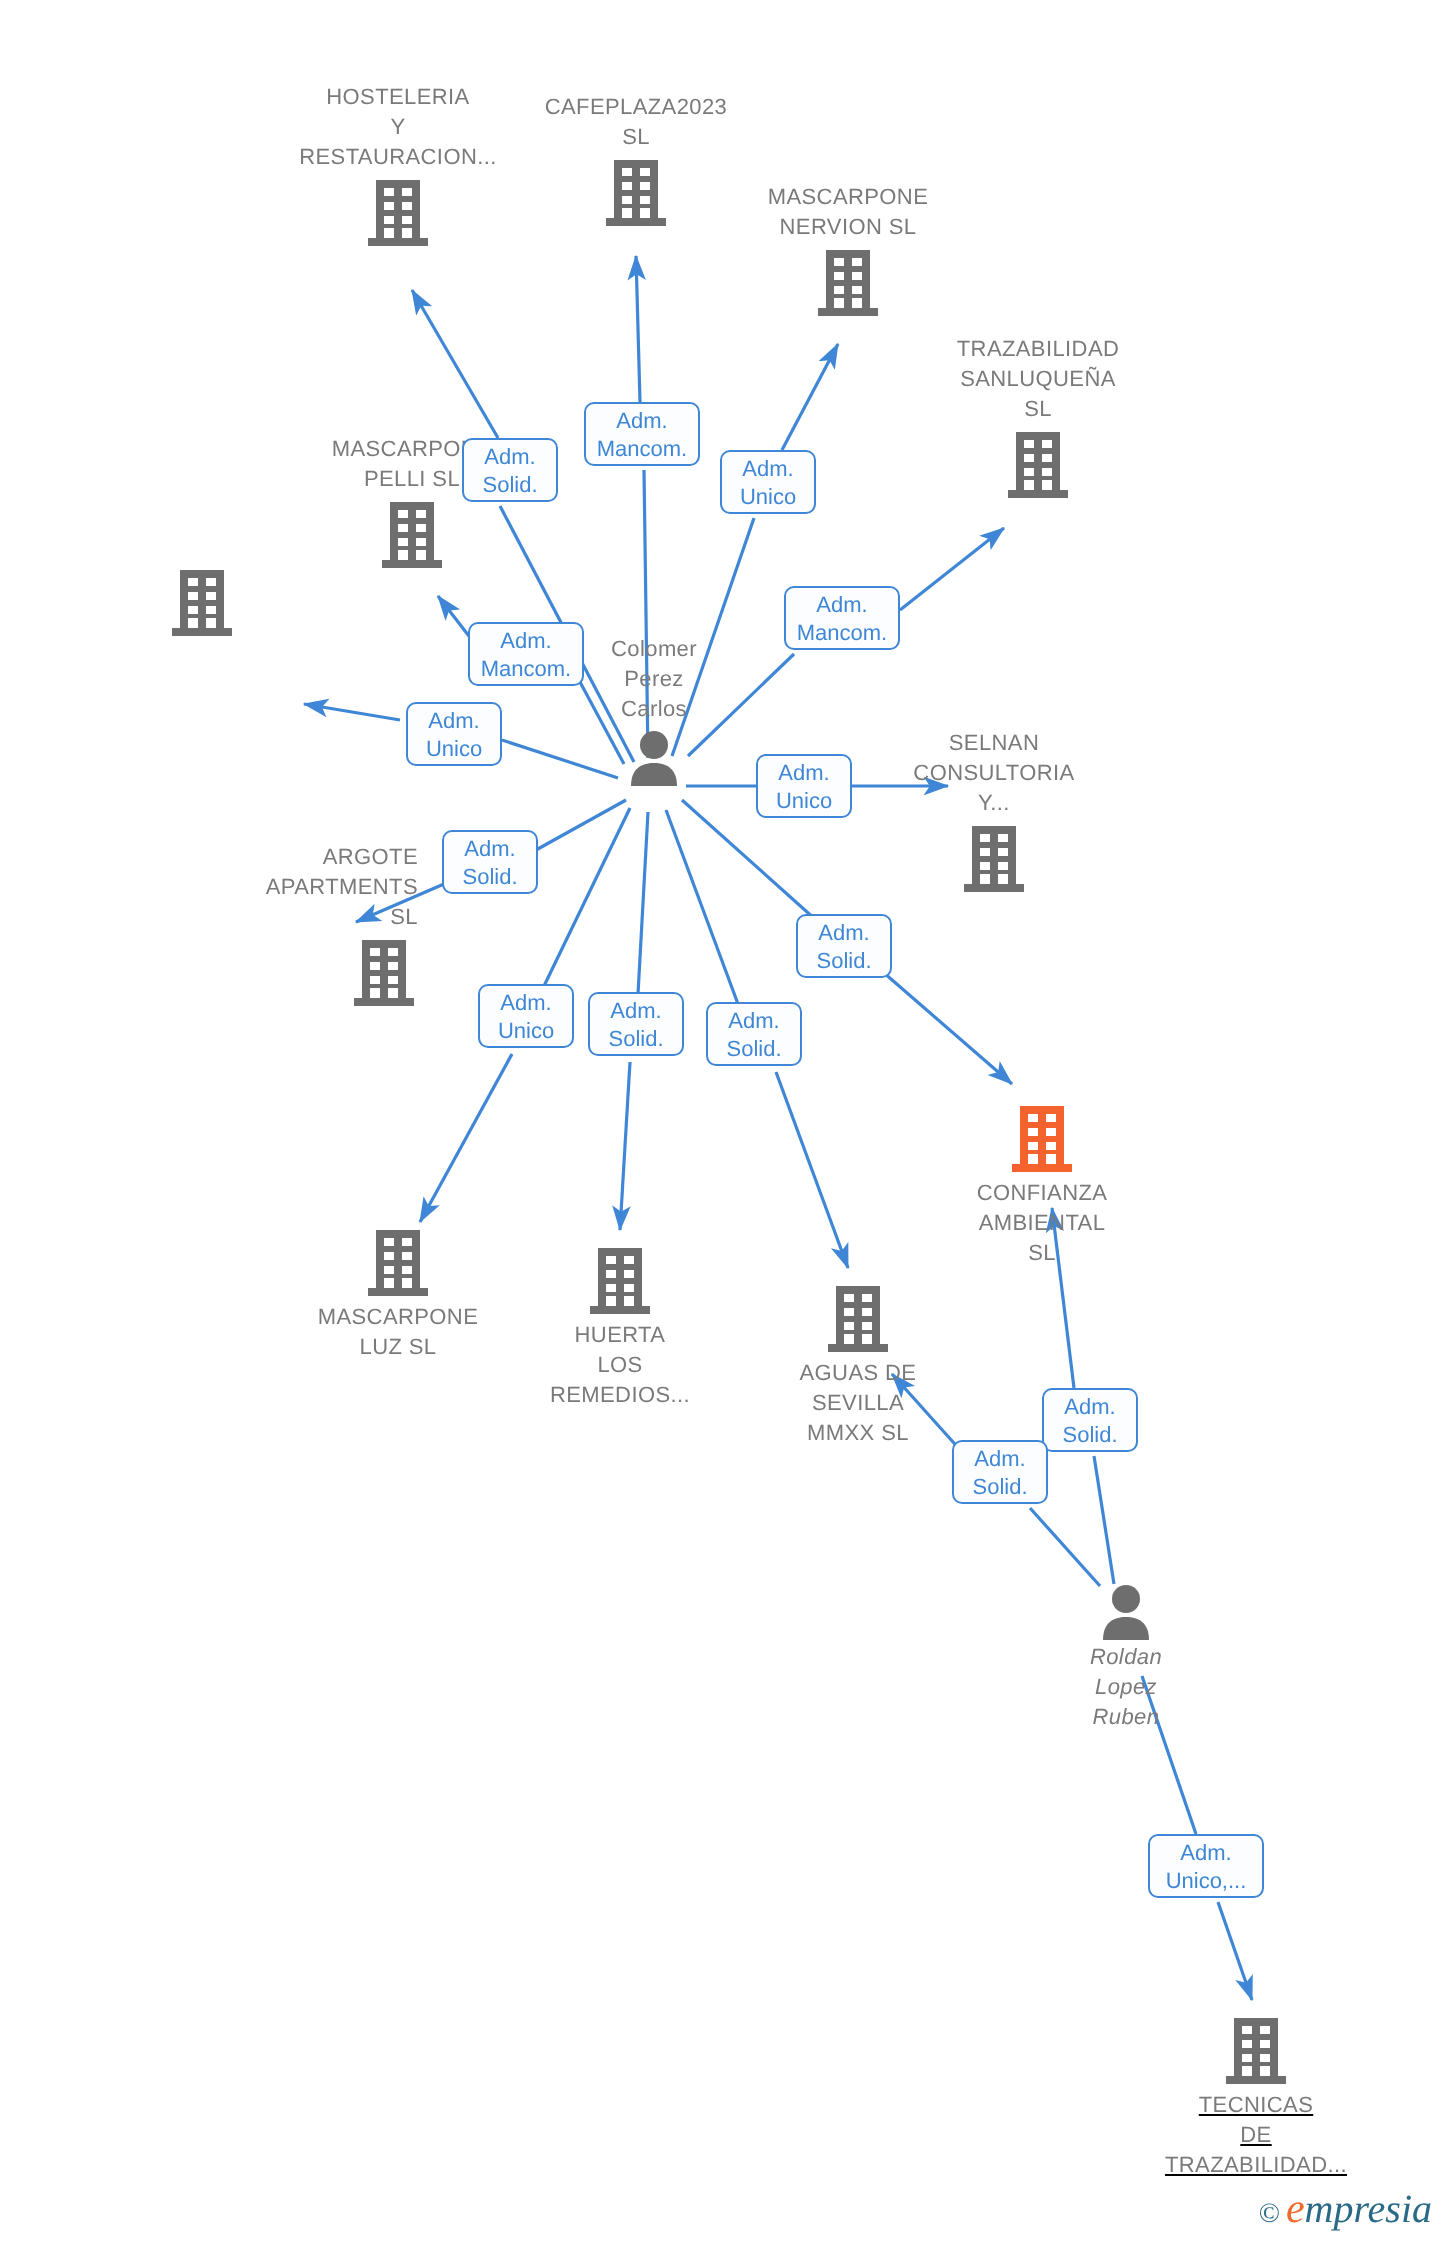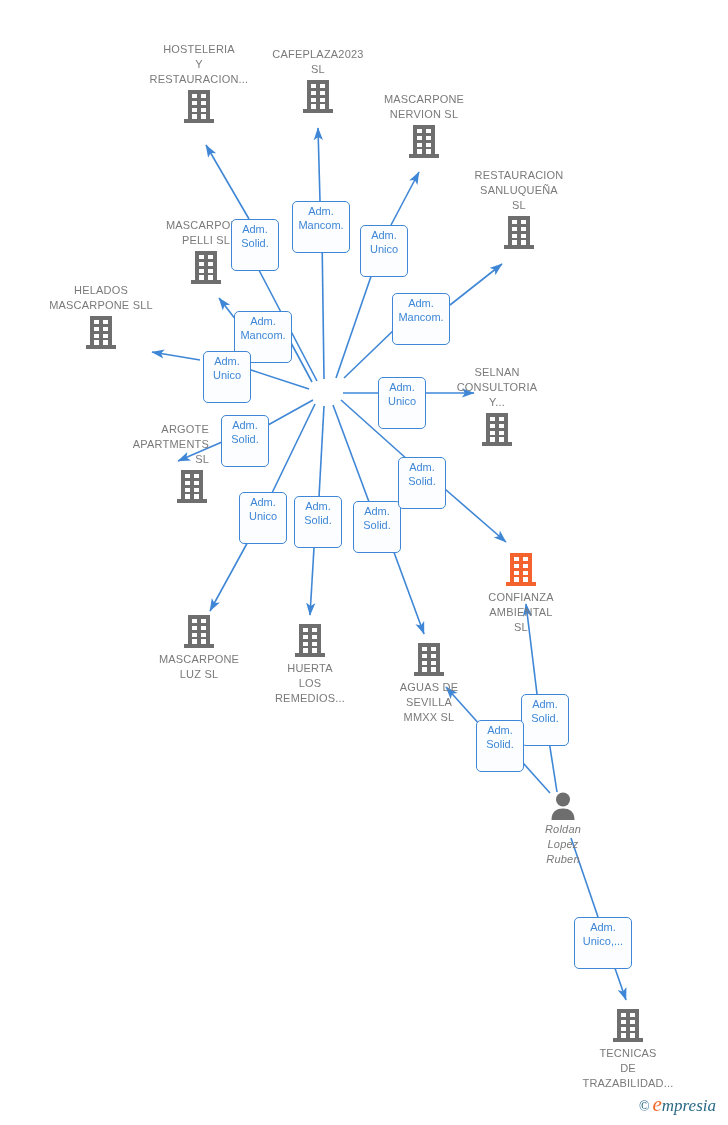--- a/index.html
+++ b/index.html
@@ -48,21 +48,21 @@
 
   .edge-label {
     position: absolute;
     box-sizing: border-box;
     background: #fbfdff;
     border: 1.3px solid #3f87d6;
     border-radius: 5px;
     color: #3f87d6;
     font-size: 11px;
     line-height: 13.5px;
-    padding: 3px 5px 20px 5px;
+    padding: 3px 5px 0 5px;
     text-align: center;
     white-space: pre-line;
     width: 48px;
     margin-left: -24px;
     margin-top: -17px;
   }
   .edge-label.wide { width: 58px; margin-left: -29px; }
 
   #watermark {
     position: absolute;
@@ -80,21 +80,21 @@
   }
   #watermark .wm-e {
     color: #ef6a2d;
     font-style: italic;
     font-size: 21px;
     font-family: "Liberation Serif", serif;
   }
   #watermark .wm-rest {
     color: #2b6a86;
     font-style: italic;
-    font-size: 17px;
+    font-size: 20px;
   }
 </style>
 </head>
 <body>
 
 <div id="graph-canvas">
 
   <svg id="edge-layer" viewBox="0 0 728 1125" xmlns="http://www.w3.org/2000/svg">
     <defs>
       <marker id="arrowhead" markerWidth="9" markerHeight="9" refX="7.6" refY="3.1" orient="auto" markerUnits="strokeWidth">
@@ -208,21 +208,21 @@
           <rect x="10" y="20" width="5" height="4"></rect>
             <rect x="19" y="20" width="5" height="4"></rect>
           <rect x="10" y="26" width="5" height="5"></rect>
             <rect x="19" y="26" width="5" height="5"></rect>
         </g>
       </svg>
     </span>
   </div>
 
   <div class="node label-above" style="left:519px; top:168px;">
-    <span class="node-label">RESTAURACION
+    <span class="node-label">TRAZABILIDAD
 SANLUQUEÑA
 SL</span>
     <span class="glyph">
       <svg width="34" height="38" viewBox="0 0 34 38" xmlns="http://www.w3.org/2000/svg">
         <rect x="6" y="2" width="22" height="30" fill="#6e6e6e"></rect>
         <rect x="2" y="31" width="30" height="4" fill="#6e6e6e"></rect>
         <g fill="#ffffff">
           <rect x="10" y="6" width="5" height="4"></rect>
             <rect x="19" y="6" width="5" height="4"></rect>
           <rect x="10" y="13" width="5" height="4"></rect>
@@ -251,22 +251,20 @@
           <rect x="10" y="20" width="5" height="4"></rect>
             <rect x="19" y="20" width="5" height="4"></rect>
           <rect x="10" y="26" width="5" height="5"></rect>
             <rect x="19" y="26" width="5" height="5"></rect>
         </g>
       </svg>
     </span>
   </div>
 
   <div class="node label-above" style="left:101px; top:283px;">
-    <span class="node-label">HELADOS
-MASCARPONE SLL</span>
     <span class="glyph">
       <svg width="34" height="38" viewBox="0 0 34 38" xmlns="http://www.w3.org/2000/svg">
         <rect x="6" y="2" width="22" height="30" fill="#6e6e6e"></rect>
         <rect x="2" y="31" width="30" height="4" fill="#6e6e6e"></rect>
         <g fill="#ffffff">
           <rect x="10" y="6" width="5" height="4"></rect>
             <rect x="19" y="6" width="5" height="4"></rect>
           <rect x="10" y="13" width="5" height="4"></rect>
             <rect x="19" y="13" width="5" height="4"></rect>
           <rect x="10" y="20" width="5" height="4"></rect>
@@ -315,20 +313,31 @@
             <rect x="19" y="13" width="5" height="4"></rect>
           <rect x="10" y="20" width="5" height="4"></rect>
             <rect x="19" y="20" width="5" height="4"></rect>
           <rect x="10" y="26" width="5" height="5"></rect>
             <rect x="19" y="26" width="5" height="5"></rect>
         </g>
       </svg>
     </span>
   </div>
 
+  <div class="node label-above" style="left:327px; top:318px;">
+    <span class="node-label">Colomer
+Perez
+Carlos</span>
+    <span class="glyph">
+      <svg width="26" height="30" viewBox="0 0 26 30" xmlns="http://www.w3.org/2000/svg">
+        <circle cx="13" cy="8.5" r="7" fill="#6e6e6e"></circle>
+        <path d="M1.5,29 C1.5,20.5 6.5,17.5 13,17.5 C19.5,17.5 24.5,20.5 24.5,29 Z" fill="#6e6e6e"></path>
+      </svg>
+    </span>
+  </div>
 
   <div class="node label-below" style="left:199px; top:613px;">
     <span class="glyph">
       <svg width="34" height="38" viewBox="0 0 34 38" xmlns="http://www.w3.org/2000/svg">
         <rect x="6" y="2" width="22" height="30" fill="#6e6e6e"></rect>
         <rect x="2" y="31" width="30" height="4" fill="#6e6e6e"></rect>
         <g fill="#ffffff">
           <rect x="10" y="6" width="5" height="4"></rect>
             <rect x="19" y="6" width="5" height="4"></rect>
           <rect x="10" y="13" width="5" height="4"></rect>
@@ -415,21 +424,21 @@
       <svg width="26" height="30" viewBox="0 0 26 30" xmlns="http://www.w3.org/2000/svg">
         <circle cx="13" cy="8.5" r="7" fill="#6e6e6e"></circle>
         <path d="M1.5,29 C1.5,20.5 6.5,17.5 13,17.5 C19.5,17.5 24.5,20.5 24.5,29 Z" fill="#6e6e6e"></path>
       </svg>
     </span>
     <span class="node-label">Roldan
 Lopez
 Ruben</span>
   </div>
 
-  <div class="node label-below" style="left:628px; top:1007px;">
+  <div class="node label-below" style="left:628px; top:1007px;text-decoration:underline;">
     <span class="glyph">
       <svg width="34" height="38" viewBox="0 0 34 38" xmlns="http://www.w3.org/2000/svg">
         <rect x="6" y="2" width="22" height="30" fill="#6e6e6e"></rect>
         <rect x="2" y="31" width="30" height="4" fill="#6e6e6e"></rect>
         <g fill="#ffffff">
           <rect x="10" y="6" width="5" height="4"></rect>
             <rect x="19" y="6" width="5" height="4"></rect>
           <rect x="10" y="13" width="5" height="4"></rect>
             <rect x="19" y="13" width="5" height="4"></rect>
           <rect x="10" y="20" width="5" height="4"></rect>

